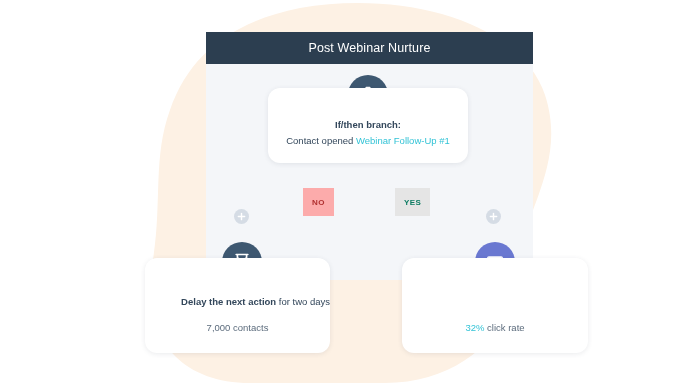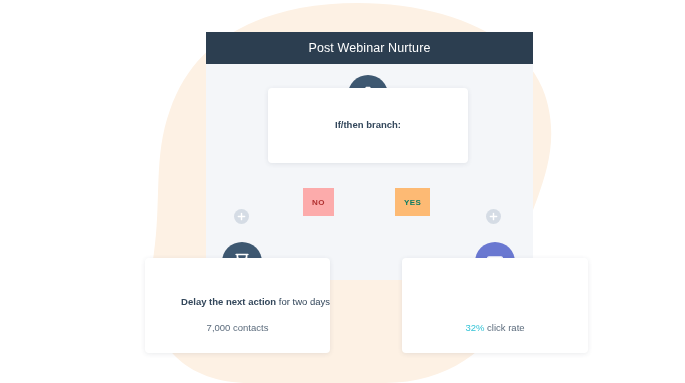--- a/index.html
+++ b/index.html
@@ -58,21 +58,21 @@
     top: 0;
     width: 685px;
     height: 383px;
     pointer-events: none;
   }
 
   
   .card {
     position: absolute;
     background: #ffffff;
-    border-radius: 4px;
+    border-radius: 12px;
     box-shadow: 0 1px 5px rgba(45, 62, 80, 0.10);
     text-align: center;
   }
   #branch-card {
     left: 268px;
     top: 88px;
     width: 200px;
     height: 75px;
   }
   #branch-line1 {
@@ -173,21 +173,21 @@
   }
   #badge-no {
     left: 303px;
     top: 188px;
     background: #fcabab;
     color: #b03030;
   }
   #badge-yes {
     left: 395px;
     top: 188px;
-    background: #fdba74;
+    background: #e5e5e5;
     color: #0e7c63;
   }
 
   
   .plus-btn {
     position: absolute;
     width: 15px;
     height: 15px;
     border-radius: 50%;
     background: #d5dce5;
@@ -235,20 +235,24 @@
   <svg width="20" height="20" viewBox="0 0 24 24">
     <rect x="9" y="2" width="6" height="6" rx="1" fill="#ffffff"></rect>
     <rect x="1.5" y="15" width="7" height="7" rx="1" fill="none" stroke="#ffffff" stroke-width="2"></rect>
     <rect x="15.5" y="15" width="7" height="7" rx="1" fill="none" stroke="#ffffff" stroke-width="2"></rect>
     <path d="M12 8 L12 11.5 M5 11.5 L19 11.5 M5 11.5 L5 15 M19 11.5 L19 15" stroke="#ffffff" stroke-width="2" fill="none"></path>
   </svg>
 </div>
 
 <div class="card" id="branch-card">
   <div id="branch-line1">If/then branch:</div>
+  <div id="branch-line2">
+    <span>Contact opened</span>
+    <span class="link">Webinar Follow-Up #1</span>
+  </div>
 </div>
 
 <div class="branch-badge" id="badge-no">NO</div>
 <div class="branch-badge" id="badge-yes">YES</div>
 
 <div class="plus-btn" id="plus-left">
   <svg width="9" height="9" viewBox="0 0 10 10">
     <path d="M5 1.5 L5 8.5 M1.5 5 L8.5 5" stroke="#ffffff" stroke-width="1.6" stroke-linecap="round"></path>
   </svg>
 </div>

